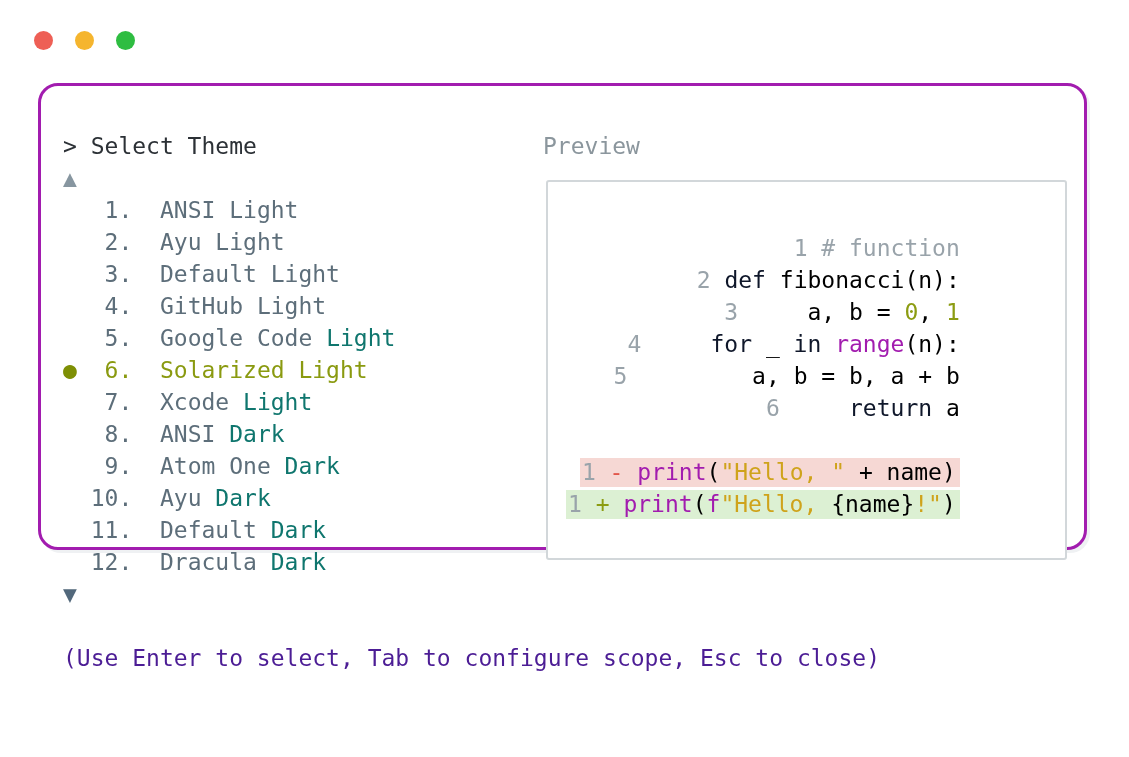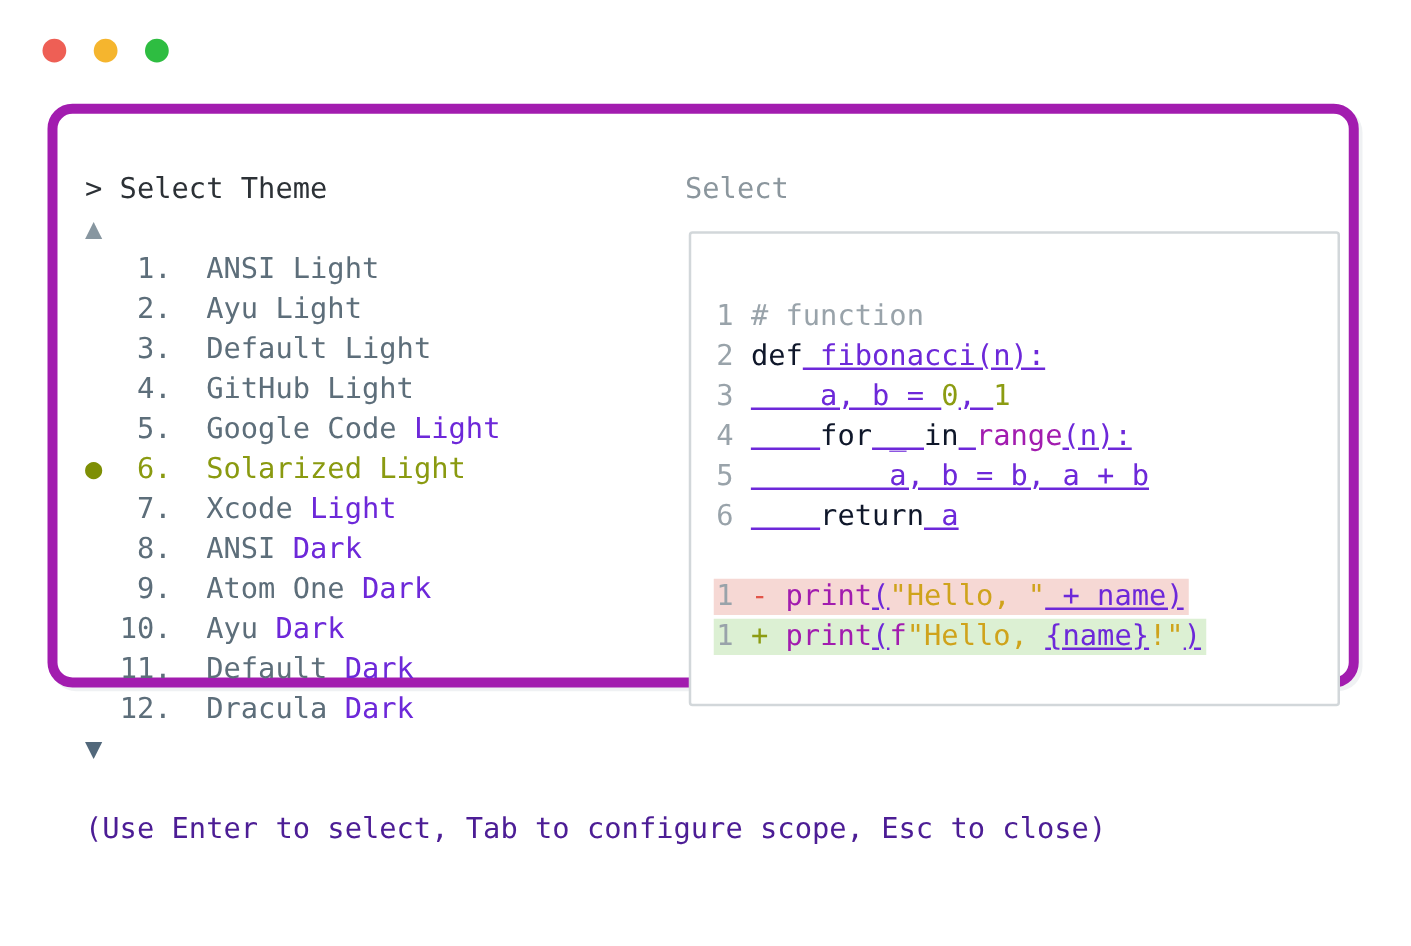--- a/index.html
+++ b/index.html
@@ -9,66 +9,66 @@
     position:relative;
   }
   .traffic{position:absolute;left:34px;top:31px;display:flex;gap:22px;}
   .dot{width:19px;height:19px;border-radius:50%;display:inline-block;}
   .dot.red{background:#ee5f55;}
   .dot.yellow{background:#f5b52e;}
   .dot.green{background:#2ebd41;}
 
   .panel{
     position:absolute;left:38px;top:83px;width:1049px;height:467px;
-    border:8px solid #a21caf;border-radius:20px;background:#ffffff;
+    border:3px solid #a21caf;border-radius:20px;background:#ffffff;
     box-shadow:3px 3px 0 0 rgba(168,180,186,0.18);
     box-sizing:border-box;
   }
   .mono{
     font-size:23px;line-height:32px;white-space:pre;
     font-family:"DejaVu Sans Mono","Liberation Mono",monospace;
   }
   .left-col{position:absolute;left:22px;top:44px;}
   .line{height:32px;}
   .dark{color:#2c3136;}
   .slate{color:#5d6e7a;}
-  .muted{color:#6d28d9;}
+  .muted{color:#0f766e;}
   .olive{color:#8a9a10;}
   .bullet{color:#7e8f05;}
   .hint{color:#4c1d95;}
   .arrow-up{color:#8796a0;}
   .arrow-down{color:#52687b;}
 
   .preview-label{position:absolute;left:502px;top:44px;color:#8b969d;}
   .preview-box{
     position:absolute;left:505px;top:94px;width:521px;height:380px;
     border:2px solid #d2d7da;border-radius:3px;background:#ffffff;
     box-sizing:border-box;
   }
-  .code{position:absolute;left:20px;top:50px;margin:0;}
+  .code{position:absolute;left:20px;top:50px;margin:0;text-align:right;}
   .c-linenum{color:#99a3aa;}
   .c-comment{color:#99a3aa;}
-  .c-code{color:#6d28d9;text-decoration:underline;}
+  .c-code{color:#000000;}
   .c-blue{color:#0f172a;}
   .c-teal{color:#a21caf;}
   .c-olive{color:#8c9c12;}
   .c-yellow{color:#cfa31b;}
   .c-red{color:#e25549;}
   .hl{padding:1px 4px 2px 2px;margin-left:-2px;}
   .hl.removed{background:#f6d8d4;}
   .hl.added{background:#dcf0d3;}
 </style>
 </head>
 <body>
 
 <div class="traffic">
   <span class="dot red"></span>
   <span class="dot yellow"></span>
   <span class="dot green"></span>
 </div>
 
 <div class="panel">
   <div class="left-col mono" id="left-col"><div class="line dark">&gt; Select Theme</div><div class="line arrow-up">▲</div><div class="line"><span class="slate">  </span><span class="slate"> 1.  </span><span class="slate">ANSI Light</span></div><div class="line"><span class="slate">  </span><span class="slate"> 2.  </span><span class="slate">Ayu Light</span></div><div class="line"><span class="slate">  </span><span class="slate"> 3.  </span><span class="slate">Default Light</span></div><div class="line"><span class="slate">  </span><span class="slate"> 4.  </span><span class="slate">GitHub Light</span></div><div class="line"><span class="slate">  </span><span class="slate"> 5.  </span><span class="slate">Google Code</span><span class="muted"> Light</span></div><div class="line"><span class="bullet">● </span><span class="olive"> 6.  </span><span class="olive">Solarized Light</span></div><div class="line"><span class="slate">  </span><span class="slate"> 7.  </span><span class="slate">Xcode</span><span class="muted"> Light</span></div><div class="line"><span class="slate">  </span><span class="slate"> 8.  </span><span class="slate">ANSI</span><span class="muted"> Dark</span></div><div class="line"><span class="slate">  </span><span class="slate"> 9.  </span><span class="slate">Atom One</span><span class="muted"> Dark</span></div><div class="line"><span class="slate">  </span><span class="slate">10.  </span><span class="slate">Ayu</span><span class="muted"> Dark</span></div><div class="line"><span class="slate">  </span><span class="slate">11.  </span><span class="slate">Default</span><span class="muted"> Dark</span></div><div class="line"><span class="slate">  </span><span class="slate">12.  </span><span class="slate">Dracula</span><span class="muted"> Dark</span></div><div class="line arrow-down">▼</div><div class="line">&nbsp;</div><div class="line hint">(Use Enter to select, Tab to configure scope, Esc to close)</div></div>
-  <div class="preview-label mono">Select</div>
+  <div class="preview-label mono">Preview</div>
   <div class="preview-box">
     <pre class="code mono" id="code"><div class="line"><span class="c-linenum">1 </span><span class="c-comment"># function</span></div><div class="line"><span class="c-linenum">2 </span><span class="c-blue">def</span><span class="c-code"> fibonacci(n):</span></div><div class="line"><span class="c-linenum">3 </span><span class="c-code">    a, b = </span><span class="c-olive">0</span><span class="c-code">, </span><span class="c-olive">1</span></div><div class="line"><span class="c-linenum">4 </span><span class="c-code">    </span><span class="c-blue">for</span><span class="c-code"> _ </span><span class="c-blue">in</span><span class="c-code"> </span><span class="c-teal">range</span><span class="c-code">(n):</span></div><div class="line"><span class="c-linenum">5 </span><span class="c-code">        a, b = b, a + b</span></div><div class="line"><span class="c-linenum">6 </span><span class="c-code">    </span><span class="c-blue">return</span><span class="c-code"> a</span></div><div class="line">&nbsp;</div><div class="line"><span class="hl removed"><span class="c-linenum">1 </span><span class="c-red">- </span><span class="c-teal">print</span><span class="c-code">(</span><span class="c-yellow">"Hello, "</span><span class="c-code"> + name)</span></span></div><div class="line"><span class="hl added"><span class="c-linenum">1 </span><span class="c-olive">+ </span><span class="c-teal">print</span><span class="c-code">(</span><span class="c-teal">f</span><span class="c-yellow">"Hello, </span><span class="c-code">{name}</span><span class="c-yellow">!"</span><span class="c-code">)</span></span></div></pre>
   </div>
 </div>
 
 </body></html>

